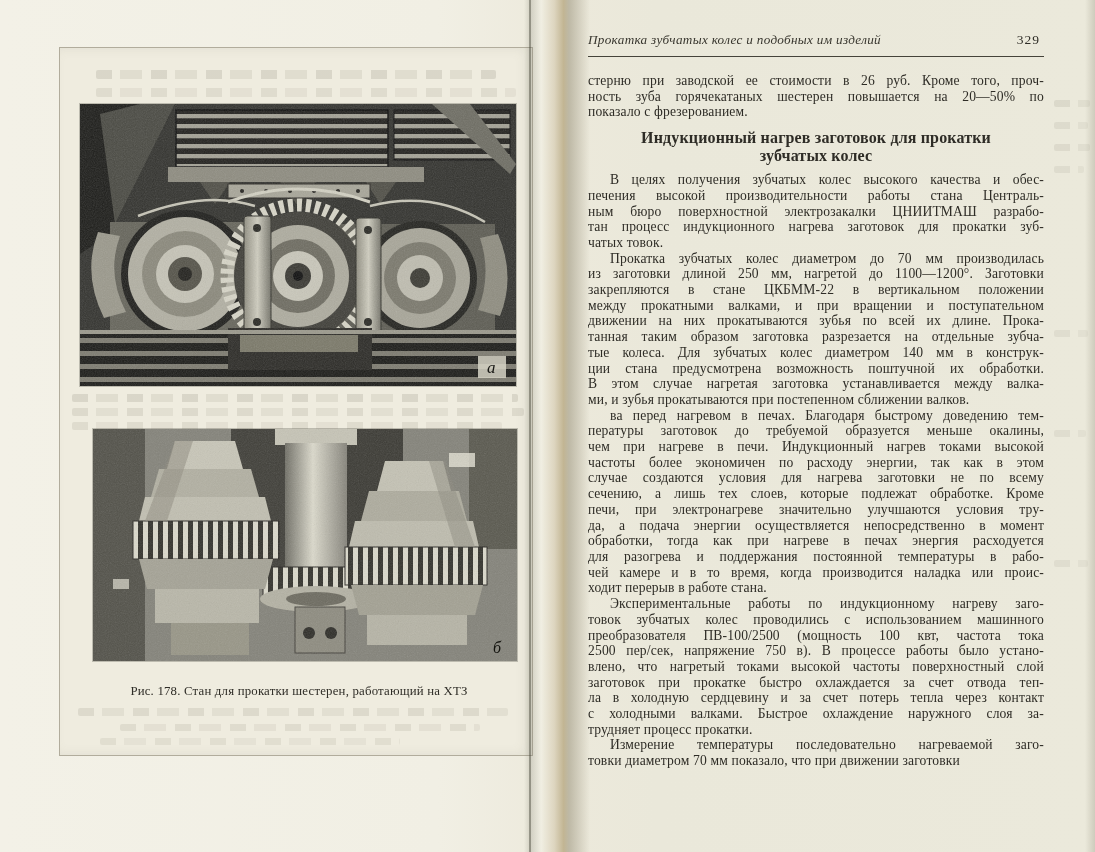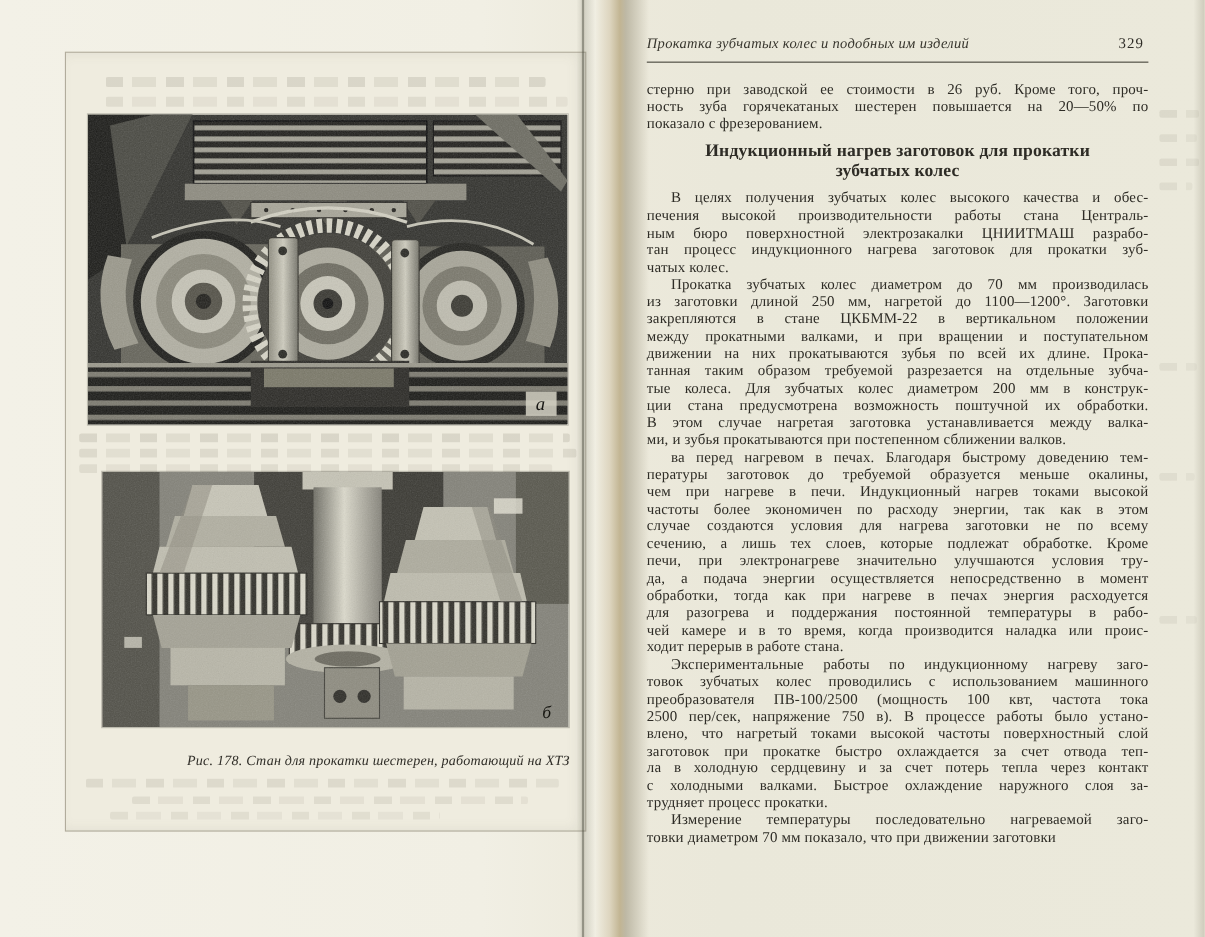--- a/index.html
+++ b/index.html
@@ -6,22 +6,22 @@
   .scan{position:relative;width:1095px;height:852px;overflow:hidden;
         background:linear-gradient(90deg,#f3f1e7 0,#f1efe4 40%,#ece9db 52%,#eae8da 60%,#ebe9db 100%);
         font-family:"Liberation Serif","DejaVu Serif",serif;color:#2e2c26;}
   
   .left-leaf{position:absolute;left:59px;top:47px;width:472px;height:707px;
              background:#efecdf;border:1px solid rgba(125,120,100,.55);
              box-shadow:inset -6px 0 12px rgba(100,95,75,.10);}
   .ghost{position:absolute;filter:blur(.7px);opacity:.55;border-radius:2px;
          background:repeating-linear-gradient(90deg,rgba(110,105,88,.30) 0 16px,transparent 16px 24px,rgba(110,105,88,.22) 24px 46px,transparent 46px 55px);}
   .photo{position:absolute;box-shadow:0 0 0 1px rgba(40,38,30,.25);}
-  .caption{position:absolute;left:20px;top:636px;width:438px;text-align:right;
-           font-size:12.8px;letter-spacing:.2px;color:#2f2d27;font-style:italic;}
+  .caption{position:absolute;left:20px;top:636px;width:438px;text-align:center;
+           font-size:12.8px;letter-spacing:.2px;color:#2f2d27;}
   
   .gutter{position:absolute;left:524px;top:0;width:66px;height:852px;
           background:linear-gradient(90deg,rgba(80,80,65,0) 0,rgba(80,80,65,.18) 10%,rgba(250,250,242,.25) 26%,#ddd5bf 46%,#c2b593 60%,rgba(120,112,85,.40) 68%,rgba(234,232,220,0) 100%);}
   .gutter-line{position:absolute;left:529px;top:0;width:2px;height:852px;background:rgba(70,72,58,.45);}
   .right-edge{position:absolute;right:0;top:0;width:10px;height:852px;
           background:linear-gradient(90deg,rgba(120,115,95,0),rgba(120,115,95,.25));}
   
   .rp-column{position:absolute;left:588px;top:32px;width:456px;}
   .running-head-row{position:relative;height:20px;}
   .running-head{position:absolute;left:0;width:386px;text-align:left;
@@ -223,30 +223,30 @@
         </div>
       <div class="heading">
           <div class="tline">Индукционный нагрев заготовок для прокатки</div>
           <div class="tline last">зубчатых колес</div>
         </div>
       <div class="para" data-indent="true">
           <div class="tline">В целях получения зубчатых колес высокого качества и обес-</div>
           <div class="tline">печения высокой производительности работы стана Централь-</div>
           <div class="tline">ным бюро поверхностной электрозакалки ЦНИИТМАШ разрабо-</div>
           <div class="tline">тан процесс индукционного нагрева заготовок для прокатки зуб-</div>
-          <div class="tline last">чатых колес.</div>
+          <div class="tline last">чатых товок.</div>
         </div>
       <div class="para" data-indent="true">
           <div class="tline">Прокатка зубчатых колес диаметром до 70 мм производилась</div>
           <div class="tline">из заготовки длиной 250 мм, нагретой до 1100—1200°. Заготовки</div>
           <div class="tline">закрепляются в стане ЦКБММ-22 в вертикальном положении</div>
           <div class="tline">между прокатными валками, и при вращении и поступательном</div>
           <div class="tline">движении на них прокатываются зубья по всей их длине. Прока-</div>
-          <div class="tline">танная таким образом требуемой разрезается на отдельные зубча-</div>
-          <div class="tline">тые колеса. Для зубчатых колес диаметром 200 мм в конструк-</div>
+          <div class="tline">танная таким образом заготовка разрезается на отдельные зубча-</div>
+          <div class="tline">тые колеса. Для зубчатых колес диаметром 140 мм в конструк-</div>
           <div class="tline">ции стана предусмотрена возможность поштучной их обработки.</div>
           <div class="tline">В этом случае нагретая заготовка устанавливается между валка-</div>
           <div class="tline last">ми, и зубья прокатываются при постепенном сближении валков.</div>
         </div>
       <div class="para" data-indent="true">
           <div class="tline">ва перед нагревом в печах. Благодаря быстрому доведению тем-</div>
           <div class="tline">пературы заготовок до требуемой образуется меньше окалины,</div>
           <div class="tline">чем при нагреве в печи. Индукционный нагрев токами высокой</div>
           <div class="tline">частоты более экономичен по расходу энергии, так как в этом</div>
           <div class="tline">случае создаются условия для нагрева заготовки не по всему</div>

